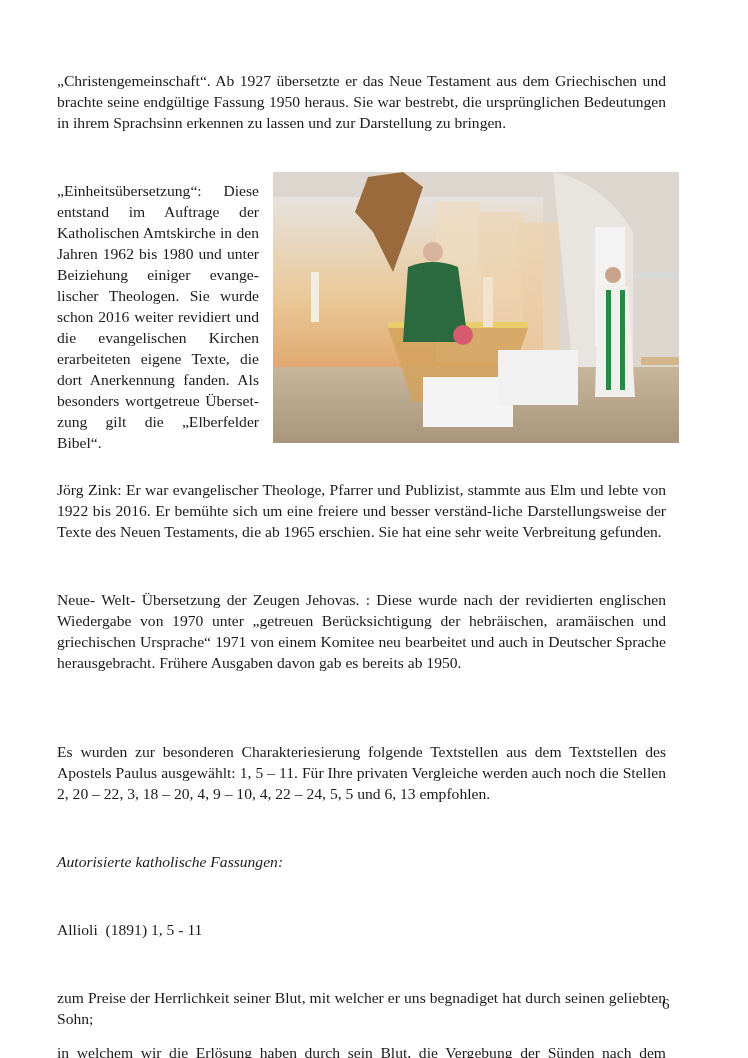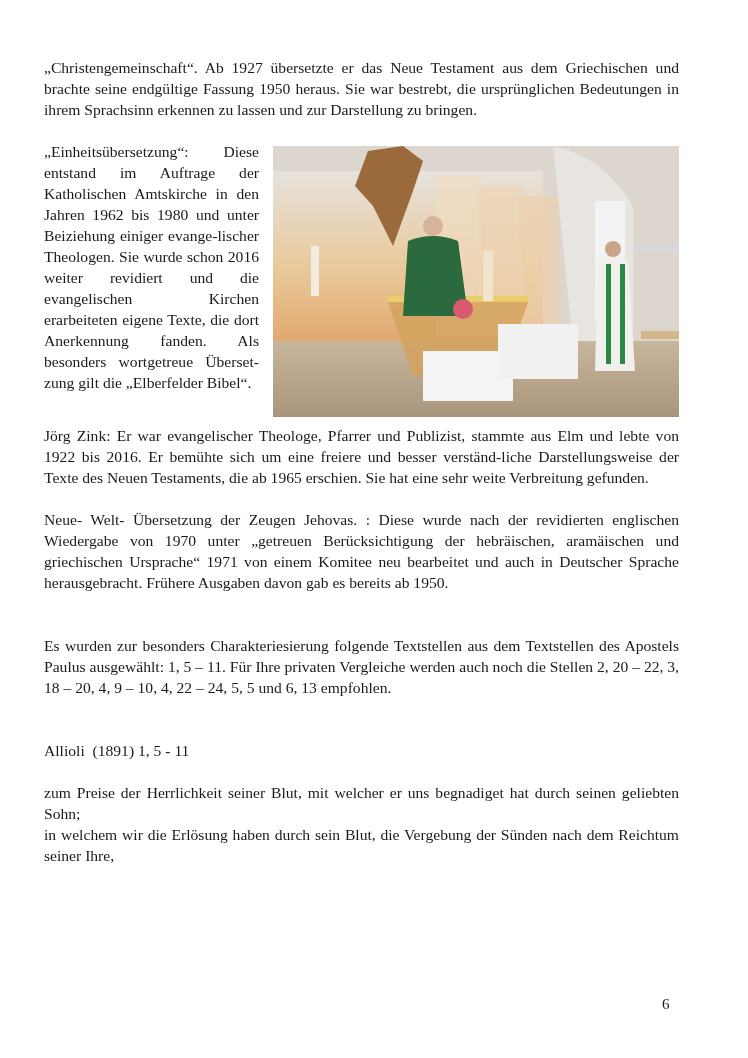--- a/index.html
+++ b/index.html
@@ -1,19 +1,19 @@
 <!DOCTYPE html>
 <html><head>
 <meta charset="utf-8">
 <style>
   html, body { margin: 0; padding: 0; background: #ffffff; }
   body { width: 748px; height: 1058px; position: relative; overflow: hidden;
          font-family: "Liberation Serif", "DejaVu Serif", serif; color: #1a1a1a; }
   .page { position: absolute; left: 44px; top: 57px; width: 635px; font-size: 15.6px; line-height: 21px; }
-  p { margin: 0; text-align: justify; }
+  p { margin: 13px; text-align: justify; }
   .gap { height: 21px; }
   .u { text-underline-offset: 2px; }
   .b { font-weight: bold; }
   .i { font-style: italic; }
   .float-photo { float: right; width: 406px; height: 271px; margin: 5px 0 8px 14px; position: relative; overflow: hidden; }
   .split { line-height: 21px; }
   .pagenum { position: absolute; left: 662px; top: 996px; font-size: 15px; }
   svg { display: block; }
 </style>
 </head>
@@ -67,23 +67,24 @@
   <div style="clear:both"></div>
 
   <p><span class="u">Jörg Zink</span><span>: Er war evangelischer Theologe, Pfarrer und Publizist, stammte aus Elm und lebte von 1922 bis 2016. Er bemühte sich um eine freiere und besser verständ-liche Darstellungsweise der Texte des Neuen Testaments, die ab 1965 erschien. Sie hat eine sehr weite Verbreitung gefunden.</span></p>
   <div class="gap"></div>
 
   <p><span class="u">Neue- Welt- Übersetzung</span><span> der Zeugen Jehovas. : Diese wurde nach der revidierten englischen Wiedergabe von 1970 unter „getreuen Berücksichtigung der hebräischen, aramäischen und griechischen Ursprache“ 1971 von einem Komitee neu bearbeitet und auch in Deutscher Sprache  herausgebracht. Frühere Ausgaben davon gab es bereits ab 1950.</span></p>
   <div class="gap"></div>
 
   <div class="gap"></div>
 
-  <p><span>Es wurden zur besonders Charakteriesierung folgende Textstellen aus dem </span><span class="u">Textstellen</span><span> des Apostels Paulus ausgewählt: 1, 5 – 11. Für Ihre privaten Vergleiche werden auch noch die Stellen 2, 20 – 22, 3, 18 – 20, 4, 9 – 10, 4, 22 – 24, 5, 5 und 6, 13 empfohlen.</span></p>
+  <p><span>Es wurden zur besonderen Charakteriesierung folgende Textstellen aus dem </span><span class="u">Textstellen</span><span> des Apostels Paulus ausgewählt: 1, 5 – 11. Für Ihre privaten Vergleiche werden auch noch die Stellen 2, 20 – 22, 3, 18 – 20, 4, 9 – 10, 4, 22 – 24, 5, 5 und 6, 13 empfohlen.</span></p>
   <div class="gap"></div>
 
+  <p class="i">Autorisierte katholische Fassungen:</p>
   <div class="gap"></div>
 
   <p style="white-space:pre;"><span class="u">Allioli</span><span>  (1891) 1, 5 - 11</span></p>
   <div class="gap"></div>
 
   <p>zum Preise der Herrlichkeit seiner Blut, mit welcher er uns begnadiget hat durch seinen geliebten Sohn;</p>
   <p>in welchem wir die Erlösung haben durch sein Blut, die Vergebung der Sünden nach dem Reichtum seiner Ihre,</p>
 </div>
 
 <div class="pagenum">6</div>

